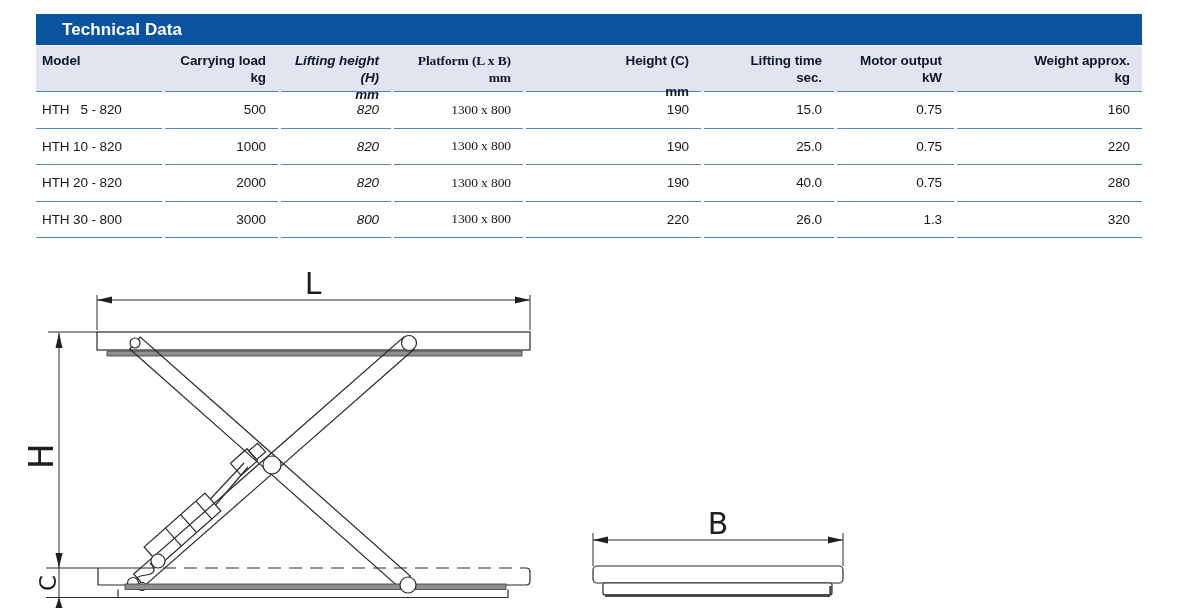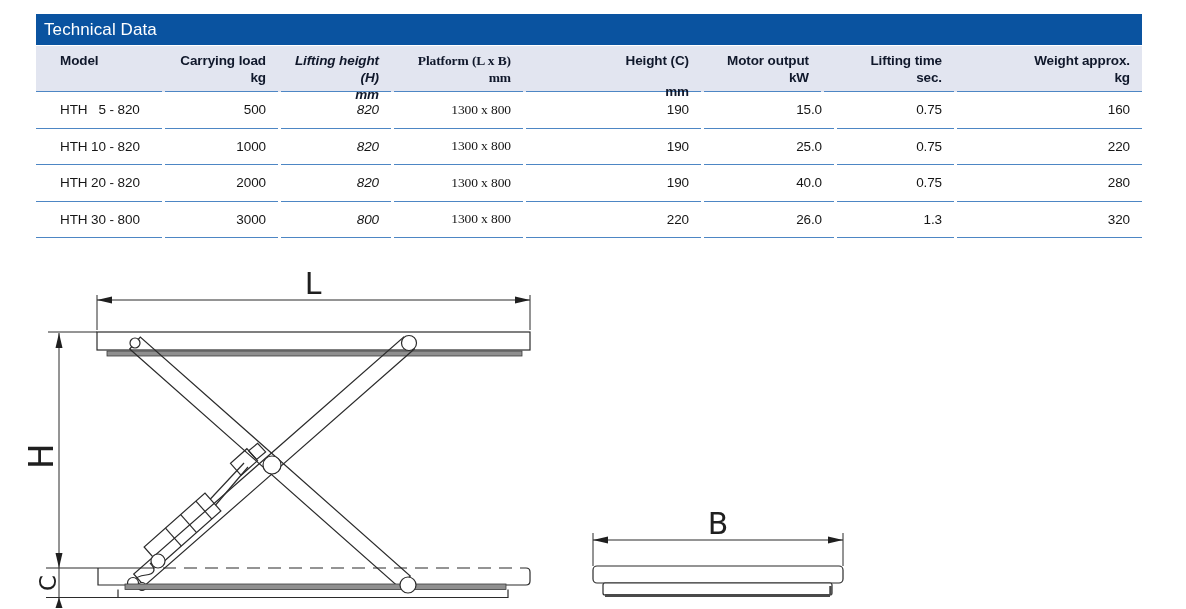--- a/index.html
+++ b/index.html
@@ -6,43 +6,43 @@
   body{
     width:1186px;height:609px;position:relative;overflow:hidden;
     background:#ffffff;
     font-family:"Liberation Sans", sans-serif;
     color:#161616;
     -webkit-font-smoothing:antialiased;
   }
   
   .tablewrap{position:absolute;left:36px;top:14px;width:1106px;}
   .titlebar{
-    background:#0a53a0;color:#ffffff;font-weight:normal;font-size:17px;
-    height:31px;line-height:31px;padding-left:8px;box-sizing:border-box;
+    background:#0a53a0;color:#ffffff;font-weight:bold;font-size:17px;
+    height:31px;line-height:31px;padding-left:26px;box-sizing:border-box;
     margin-bottom:1px;letter-spacing:0.1px;
   }
   .hrow{
     display:flex;gap:3px;height:46px;background:#e2e5f0;
   }
   .hcell{
     box-sizing:border-box;height:100%;
     border-bottom:1.5px solid #4d86c4;
     display:flex;flex-direction:column;justify-content:flex-start;
     padding-top:6px;font-size:13.5px;font-weight:bold;color:#10182b;
     letter-spacing:-0.1px;line-height:17px;
   }
   .drow{display:flex;gap:3px;height:36.5px;justify-content:center;}
   .dcell{
     box-sizing:border-box;height:100%;
     border-bottom:1.5px solid #4d86c4;
     display:flex;align-items:center;font-size:13.5px;letter-spacing:-0.1px;
   }
   .num{justify-content:flex-end;text-align:right;padding-right:12px;}
   .hcell.num{align-items:flex-end;justify-content:flex-start;}
-  .c1{width:126px;padding-left:24px;white-space:pre;}
+  .c1{width:126px;padding-left:6px;white-space:pre;}
   .c2{width:113px;}
   .c3{width:110px;font-style:italic;}
   .c4{width:129px;font-family:Liberation Serif, serif;}
   .c5{width:175px;gap:14px;}
   .c6{width:130px;}
   .c7{width:117px;}
   .c8{width:185px;}
   
   .drawing{position:absolute;left:0;top:238px;}
   .dimtext{font-family:"DejaVu Sans", sans-serif;fill:#1f1f1f;font-weight:400;}
@@ -67,27 +67,27 @@
       <span>mm</span>
     </div>
     <div class="hcell c4 num">
       <span>Platform (L x B)</span>
       <span>mm</span>
     </div>
     <div class="hcell c5 num">
       <span>Height (C)</span>
       <span>mm</span>
     </div>
+    <div class="hcell c6 num">
+      <span>Lifting time</span>
+      <span>sec.</span>
+    </div>
     <div class="hcell c7 num">
       <span>Motor output</span>
       <span>kW</span>
-    </div>
-    <div class="hcell c6 num">
-      <span>Lifting time</span>
-      <span>sec.</span>
     </div>
     <div class="hcell c8 num">
       <span>Weight approx.</span>
       <span>kg</span>
     </div>
   </div>
 
   <div class="drow">
     <div class="dcell c1">HTH   5 - 820</div>
     <div class="dcell c2 num">500</div>

